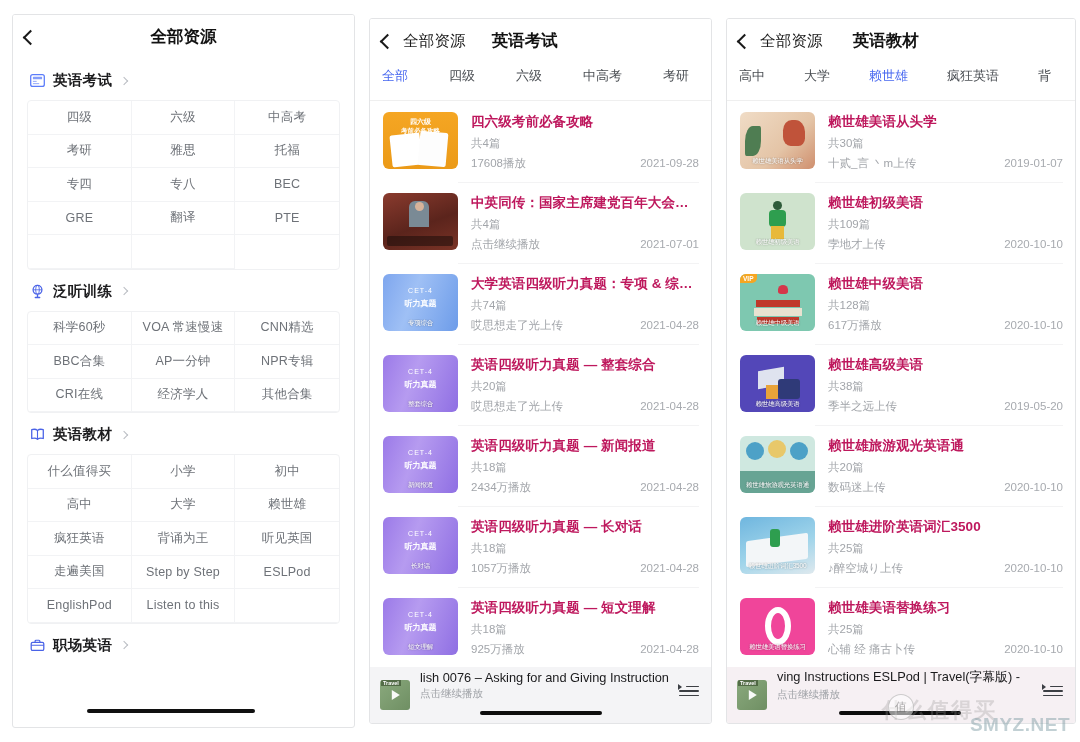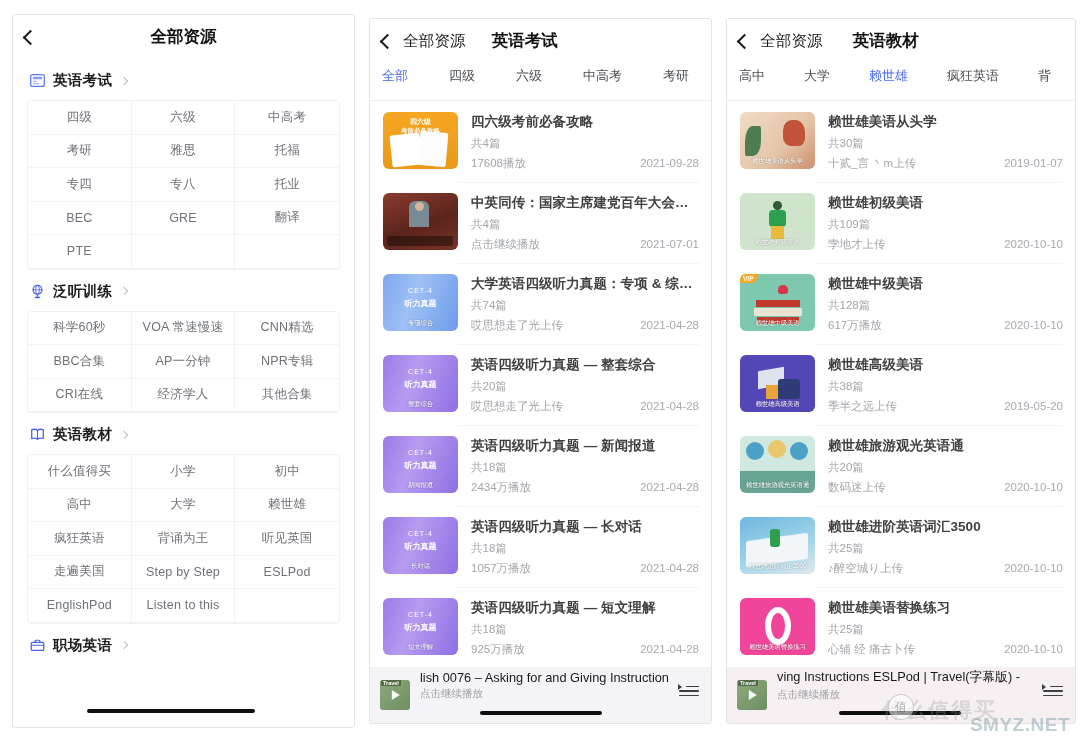--- a/index.html
+++ b/index.html
@@ -191,21 +191,21 @@
     position: absolute; left: 0; right: 0; top: 13px;
     text-align: center; font-size: 7px; color: #fff;
     letter-spacing: 1px;
   }
   .thumb .mid {
     position: absolute; left: 0; right: 0; top: 24px;
     text-align: center; font-size: 8px; color: #fff; font-weight: bold;
   }
   .meta { flex: 1 1 auto; min-width: 0; padding-top: 1px; }
   .m-title {
-    font-size: 13.5px; font-weight: bold; color: #404040;
+    font-size: 13.5px; font-weight: bold; color: #be185d;
     white-space: nowrap; overflow: hidden; text-overflow: ellipsis;
     letter-spacing: .1px;
   }
   .m-sub {
     font-size: 11.5px; color: #a2a5aa; margin-top: 5px;
   }
   .m-line3 {
     display: flex; justify-content: space-between; align-items: baseline;
     margin-top: 5px;
   }
@@ -326,21 +326,20 @@
       </div>
       <div class="chip-grid">
         <div class="chip">四级</div>
         <div class="chip">六级</div>
         <div class="chip">中高考</div>
         <div class="chip">考研</div>
         <div class="chip">雅思</div>
         <div class="chip">托福</div>
         <div class="chip">专四</div>
         <div class="chip">专八</div>
-        <div class="chip">托业</div>
         <div class="chip">BEC</div>
         <div class="chip">GRE</div>
         <div class="chip">翻译</div>
         <div class="chip">PTE</div>
         <div class="chip empty"></div>
         <div class="chip empty"></div>
       </div>
 
       <div class="sec-head">
         <span class="sec-icon">

